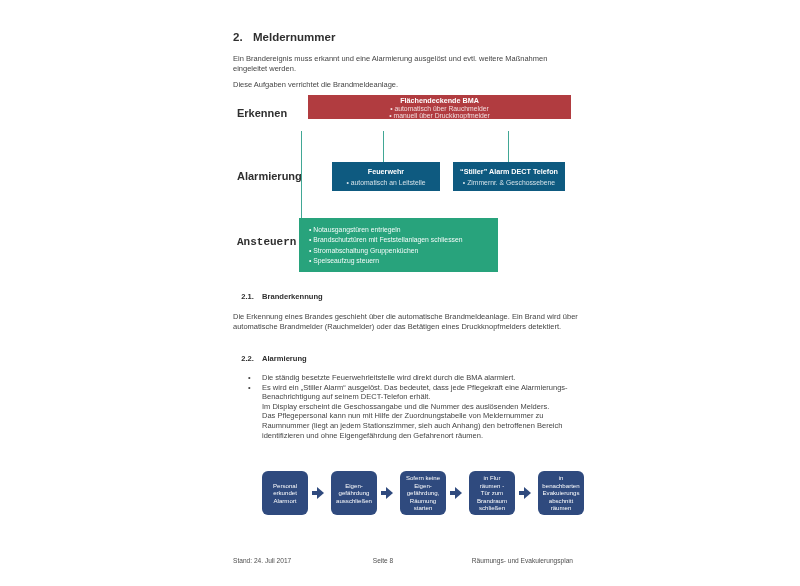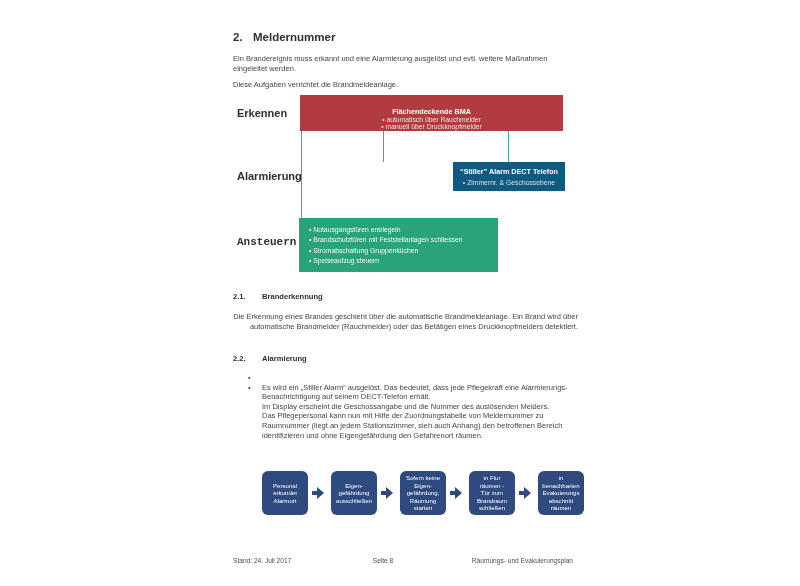--- a/index.html
+++ b/index.html
@@ -3,33 +3,33 @@
 <meta charset="utf-8">
 <style>
   html,body{margin:0;padding:0;background:#ffffff;}
   .page{position:relative;width:800px;height:586px;background:#ffffff;overflow:hidden;
         font-family:"Liberation Sans",sans-serif;color:#3d3d3d;}
   .abs{position:absolute;}
 
   
   .h1{top:31px;left:233px;font-size:11.5px;font-weight:bold;color:#2f2f2f;}
   .h1 .num{display:inline-block;width:20px;}
-  .h2{font-size:7.6px;font-weight:bold;color:#2f2f2f;}
+  .h2{font-size:7.6px;font-weight:bold;color:#2f2f2f;text-align:center;}
   .h2 .num{display:inline-block;width:29px;}
 
   
   .body-text{font-size:7.5px;line-height:9.6px;color:#454545;width:345px;white-space:pre-line;}
 
   
   .row-label{left:237px;font-size:11px;font-weight:bold;color:#2f2f2f;}
 
   
   .dbox{box-sizing:border-box;color:#ffffff;}
-  .bma{left:300px;top:95px;width:263px;height:36px;background:#b13c40;text-align:center;
-       display:flex;flex-direction:column;justify-content:flex-end;padding:1px 0;}
+  .bma{left:308px;top:95px;width:263px;height:24px;background:#b13c40;text-align:center;
+       display:flex;flex-direction:column;justify-content:center;padding:1px 0;}
   .dbox .dtitle{font-size:7.2px;font-weight:bold;color:#ffffff;}
   .dbox .dbullet{font-size:6.8px;color:rgba(255,255,255,0.82);}
   .dbox .dbullet::before{content:"• ";}
   .blue1{left:332px;top:162px;width:108px;height:29px;background:#0e5a80;text-align:center;
          display:flex;flex-direction:column;justify-content:space-evenly;padding:1px 0;}
   .blue2{left:453px;top:162px;width:112px;height:29px;background:#0e5a80;text-align:center;
          display:flex;flex-direction:column;justify-content:space-evenly;padding:1px 0;}
   .green{left:299px;top:218px;width:199px;height:54px;background:#28a37c;
          display:flex;flex-direction:column;justify-content:center;gap:3.2px;padding-left:10px;}
   .green .dbullet{color:rgba(255,255,255,0.95);text-align:left;}
@@ -87,45 +87,50 @@
   <div class="abs vline vlineA"></div>
   <div class="abs vline vlineB"></div>
   <div class="abs vline vlineC"></div>
 
   <div class="abs dbox bma">
     <div class="dtitle">Flächendeckende BMA</div>
     <div class="dbullet">automatisch über Rauchmelder</div>
     <div class="dbullet">manuell über Druckknopfmelder</div>
   </div>
 
+  <div class="abs dbox blue1">
+    <div class="dtitle">Feuerwehr</div>
+    <div class="dbullet">automatisch an Leitstelle</div>
+  </div>
 
   <div class="abs dbox blue2">
     <div class="dtitle">“Stiller” Alarm DECT Telefon</div>
     <div class="dbullet">Zimmernr. &amp; Geschossebene</div>
   </div>
 
   <div class="abs dbox green">
     <div class="dbullet">Notausgangstüren entriegeln</div>
     <div class="dbullet">Brandschutztüren mit Feststellanlagen schliessen</div>
     <div class="dbullet">Stromabschaltung Gruppenküchen</div>
     <div class="dbullet">Speiseaufzug steuern</div>
   </div>
 
   <div class="abs h2" style="left:233px;top:292px;">
     <span class="num">2.1.</span><span>Branderkennung</span>
   </div>
-  <div class="abs body-text" style="left:233px;top:312px;text-align:right;">Die Erkennung eines Brandes geschieht über die automatische Brandmeldeanlage. Ein Brand wird über automatische Brandmelder (Rauchmelder) oder das Betätigen eines Druckknopfmelders detektiert.</div>
+  <div class="abs body-text" style="left:233px;top:312px;">Die Erkennung eines Brandes geschieht über die automatische Brandmeldeanlage. Ein Brand wird über automatische Brandmelder (Rauchmelder) oder das Betätigen eines Druckknopfmelders detektiert.</div>
 
   <div class="abs h2" style="left:233px;top:354px;">
     <span class="num">2.2.</span><span>Alarmierung</span>
   </div>
 
   <div class="abs" style="left:248px;top:373px;width:322px;">
     <div class="bullet-row">
       <span class="marker"></span>
+      <div class="btxt">Die ständig besetzte Feuerwehrleitstelle wird direkt durch die BMA alarmiert.</div>
     </div>
     <div class="bullet-row">
       <span class="marker"></span>
       <div class="btxt" style="width:308px;">Es wird ein „Stiller Alarm“ ausgelöst. Das bedeutet, dass jede Pflegekraft eine Alarmierungs-Benachrichtigung auf seinem DECT-Telefon erhält.
 Im Display erscheint die Geschossangabe und die Nummer des auslösenden Melders.
 Das Pflegepersonal kann nun mit Hilfe der Zuordnungstabelle von Meldernummer zu Raumnummer (liegt an jedem Stationszimmer, sieh auch Anhang) den betroffenen Bereich identifizieren und ohne Eigengefährdung den Gefahrenort räumen.</div>
     </div>
   </div>
 
 

